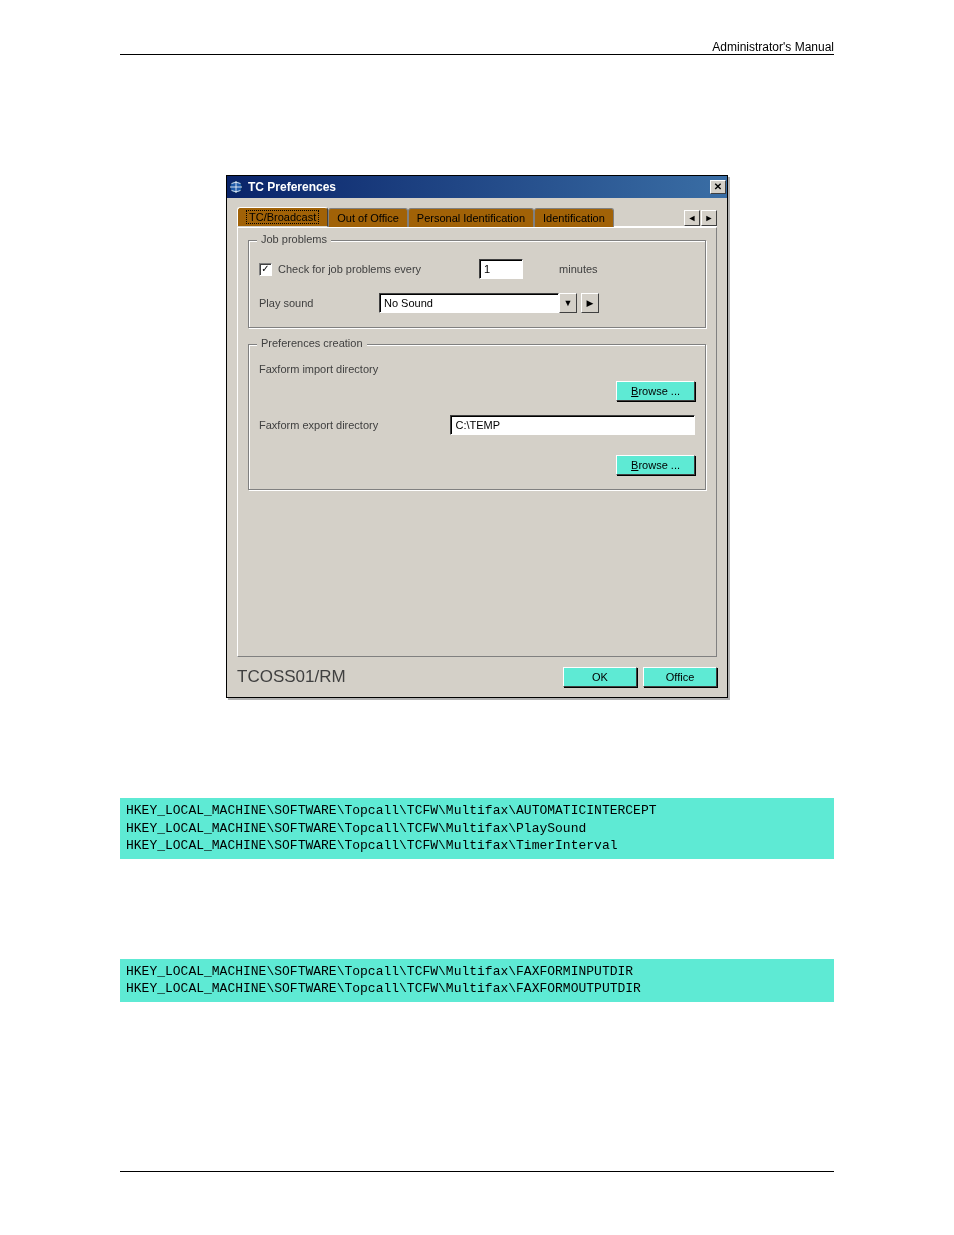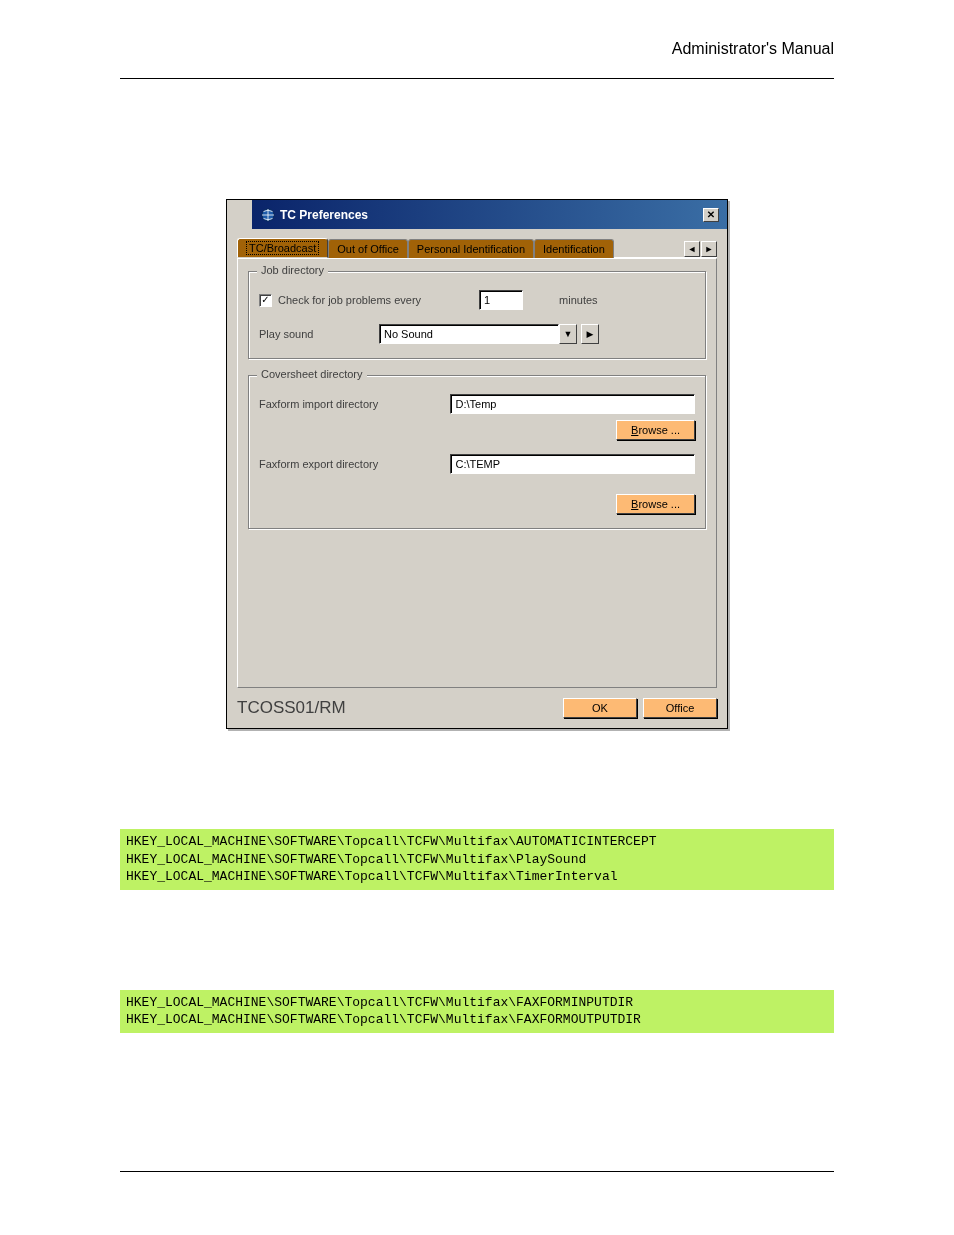--- a/index.html
+++ b/index.html
@@ -11,42 +11,41 @@
     color: #000;
   }
   .page {
     width: 954px;
     height: 1235px;
     position: relative;
     padding: 40px 120px 40px 120px;
   }
   .header-line {
     border-bottom: 1px solid #000;
-    padding-bottom: 20px;
+    padding-bottom: 0;
     margin-bottom: 120px;
     text-align: right;
-    font-size: 16px;
+    font-size: 12px;
   }
   .dialog {
     width: 502px;
     margin: 0 auto 100px auto;
     border: 1px solid #000;
     background: #d4d0c8;
     box-shadow: 2px 2px 0 rgba(0,0,0,0.3);
     font-family: Tahoma, Arial, sans-serif;
     font-size: 11px;
   }
   .titlebar {
     background: linear-gradient(to right, #0a246a, #3a6ea5);
     color: #fff;
     display: flex;
     align-items: center;
-    padding: 2px 8px;
-    height: 29px;
-    margin-left: 25px;
+    padding: 2px 1px;
+    height: 22px;
   }
   .titlebar .app-icon {
     width: 16px; height: 16px;
     margin-right: 4px;
     display: inline-flex; align-items: center; justify-content: center;
   }
   .titlebar .title-text { font-weight: bold; flex: 1; font-size: 12px; }
   .titlebar .close-btn {
     width: 16px; height: 14px;
     background: #d4d0c8;
@@ -172,21 +171,21 @@
     background: #d4d0c8;
     border: 1px solid #fff;
     border-right-color: #404040;
     border-bottom-color: #404040;
     display: flex; align-items: center; justify-content: center;
     font-size: 9px;
     margin-left: 0;
   }
   .play-btn { margin-left: 4px; }
   .win-btn {
-    background: #fdba74;
+    background: #5eead4;
     border: 1px solid #fff;
     border-right-color: #404040;
     border-bottom-color: #404040;
     box-shadow: 1px 1px 0 #000;
     padding: 3px 14px;
     font-size: 11px;
     font-family: inherit;
   }
   .browse-row {
     display:flex; justify-content:flex-end; margin-top:6px; margin-bottom:14px;
@@ -196,21 +195,21 @@
   .footer-row {
     display: flex;
     align-items: center;
     margin-top: 10px;
   }
   .footer-row .status { color: #404040; font-size: 17px; }
   .footer-row .btns { margin-left: auto; display:flex; gap:6px; }
   .footer-row .win-btn { min-width: 74px; }
 
   .codeblock {
-    background: #bef264;
+    background: #5eead4;
     font-family: "Courier New", monospace;
     font-size: 13px;
     white-space: pre;
     padding: 4px 6px;
     margin: 0 0 100px 0;
     line-height: 1.35;
   }
   .codeblock.last { margin-bottom: 60px; }
   .page-footer {
     position: absolute;
@@ -263,21 +262,21 @@
           </div>
           <div class="sbtn">
             <span>►</span>
           </div>
         </div>
       </div>
 
       <div class="tabpanel">
 
         <div class="groupbox">
-          <div class="legend">Job directory</div>
+          <div class="legend">Job problems</div>
 
           <div class="row">
             <span class="checkbox-box">
               <span>✓</span>
             </span>
             <span class="label">Check for job problems every</span>
             <span style="width:58px;"></span>
             <input class="textfield small" value="1" style="">
             <span class="label unit">minutes</span>
           </div>
@@ -290,25 +289,24 @@
                 <span>▼</span>
               </div>
               <div class="play-btn">
                 <span>▶</span>
               </div>
             </div>
           </div>
         </div>
 
         <div class="groupbox">
-          <div class="legend">Coversheet directory</div>
+          <div class="legend">Preferences creation</div>
 
           <div class="row" style="margin-bottom:2px;">
             <span class="label" style="width:200px;">Faxform import directory</span>
-            <input class="textfield wide" value="D:\Temp" style="">
           </div>
           <div class="browse-row">
             <button class="win-btn"><span class="btn-underline">B</span>rowse ...</button>
           </div>
 
           <div class="row" style="margin-bottom:20px;">
             <span class="label" style="width:200px;">Faxform export directory</span>
             <input class="textfield wide" value="C:\TEMP" style="">
           </div>
           <div class="browse-row" style="margin-bottom:0;">

